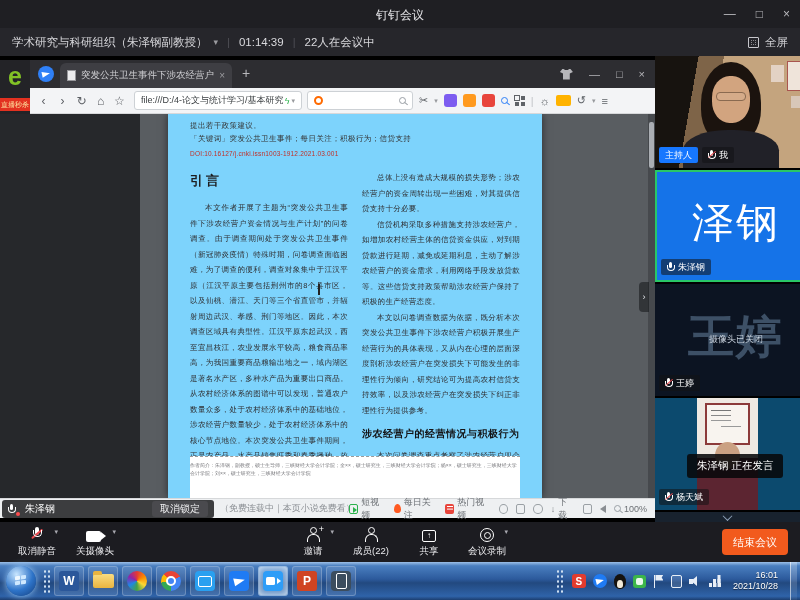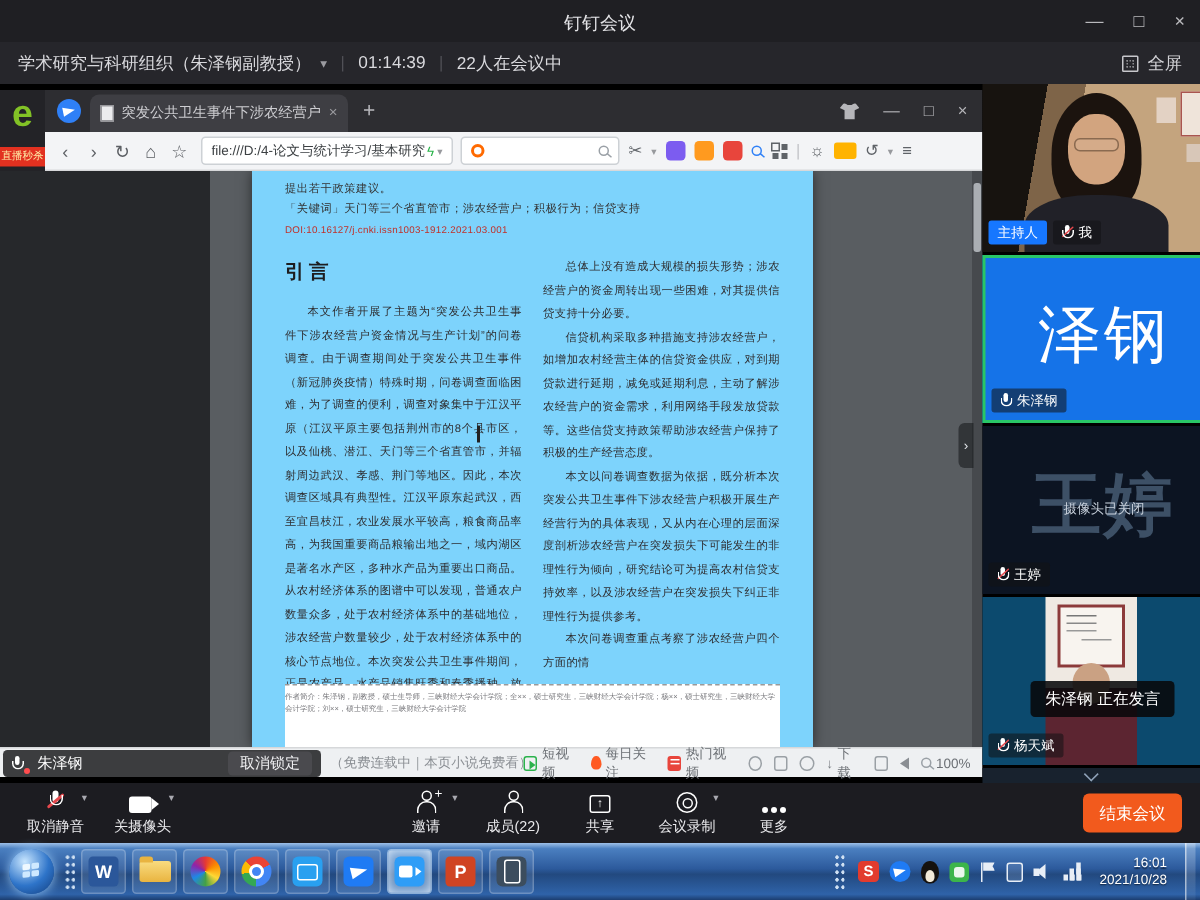--- a/index.html
+++ b/index.html
@@ -282,31 +282,32 @@
           <span>↺</span>
           <span class="mini-caret">▾</span>
           <span>≡</span>
         </div>
       </div>
 
       <div id="content">
         <div id="pdf-left"></div>
         <div id="page">
           <div class="doc-line">提出若干政策建议。</div>
-          <div class="doc-line">「关键词」天门等三个省直管市；涉农经营户；积极行为；信贷支持</div>
+          <div class="doc-line">「关键词」突发公共卫生事件；每日关注；积极行为；信贷支持</div>
           <div class="doi">DOI:10.16127/j.cnki.issn1003-1912.2021.03.001</div>
           <div id="cols">
             <div class="col">
               <div class="intro-h">引言</div>
               <p>本文作者开展了主题为“突发公共卫生事件下涉农经营户资金情况与生产计划”的问卷调查。由于调查期间处于突发公共卫生事件（新冠肺炎疫情）特殊时期，问卷调查面临困难，为了调查的便利，调查对象集中于江汉平原（江汉平原主要包括荆州市的8个县市区，以及仙桃、潜江、天门等三个省直管市，并辐射周边武汉、孝感、荆门等地区。因此，本次调查区域具有典型性。江汉平原东起武汉，西至宜昌枝江，农业发展水平较高，粮食商品率高，为我国重要商品粮输出地之一，域内湖区是著名水产区，多种水产品为重要出口商品。从农村经济体系的图谱中可以发现，普通农户数量众多，处于农村经济体系中的基础地位，涉农经营户数量较少，处于农村经济体系中的核心节点地位。本次突发公共卫生事件期间，正是农产品、水产品销售旺季和春季播种、放苗时节，通过问卷调查分析发现，突发公共卫生事件对该地区部分涉农经营户造成一定损失，但</p>
             </div>
             <div class="col">
               <p>总体上没有造成大规模的损失形势；涉农经营户的资金周转出现一些困难，对其提供信贷支持十分必要。</p>
               <p>信贷机构采取多种措施支持涉农经营户，如增加农村经营主体的信贷资金供应，对到期贷款进行延期，减免或延期利息，主动了解涉农经营户的资金需求，利用网络手段发放贷款等。这些信贷支持政策帮助涉农经营户保持了积极的生产经营态度。</p>
               <p>本文以问卷调查数据为依据，既分析本次突发公共卫生事件下涉农经营户积极开展生产经营行为的具体表现，又从内在心理的层面深度剖析涉农经营户在突发损失下可能发生的非理性行为倾向，研究结论可为提高农村信贷支持效率，以及涉农经营户在突发损失下纠正非理性行为提供参考。</p>
+              <div class="sec-h">涉农经营户的经营情况与积极行为</div>
               <p>本次问卷调查重点考察了涉农经营户四个方面的情</p>
             </div>
           </div>
           <div class="ibeam"></div>
           <div id="footnote">作者简介：朱泽钢，副教授，硕士生导师，三峡财经大学会计学院；全××，硕士研究生，三峡财经大学会计学院；杨××，硕士研究生，三峡财经大学会计学院；刘××，硕士研究生，三峡财经大学会计学院</div>
         </div>
         <div id="scrollbar">
           <div id="scroll-thumb"></div>
         </div>
         <div id="side-toggle">
@@ -462,26 +463,20 @@
           </div>
         <span>共享</span>
       </div>
       <div class="ctrl">
         <span class="ctl-caret">▾</span>
         <div class="icslot">
             <span class="ic-rec"></span>
           </div>
         <span>会议录制</span>
       </div>
-      <div class="ctrl">
-        <div class="icslot">
-            <span class="ic-dots"></span>
-          </div>
-        <span>更多</span>
-      </div>
     </div>
     <div id="endbtn">结束会议</div>
   </div>
 
   <div id="taskbar">
     <div id="orb">
         <div class="pane"></div>
       </div>
     <div class="tgrip"></div>
     <div class="task-ic">

